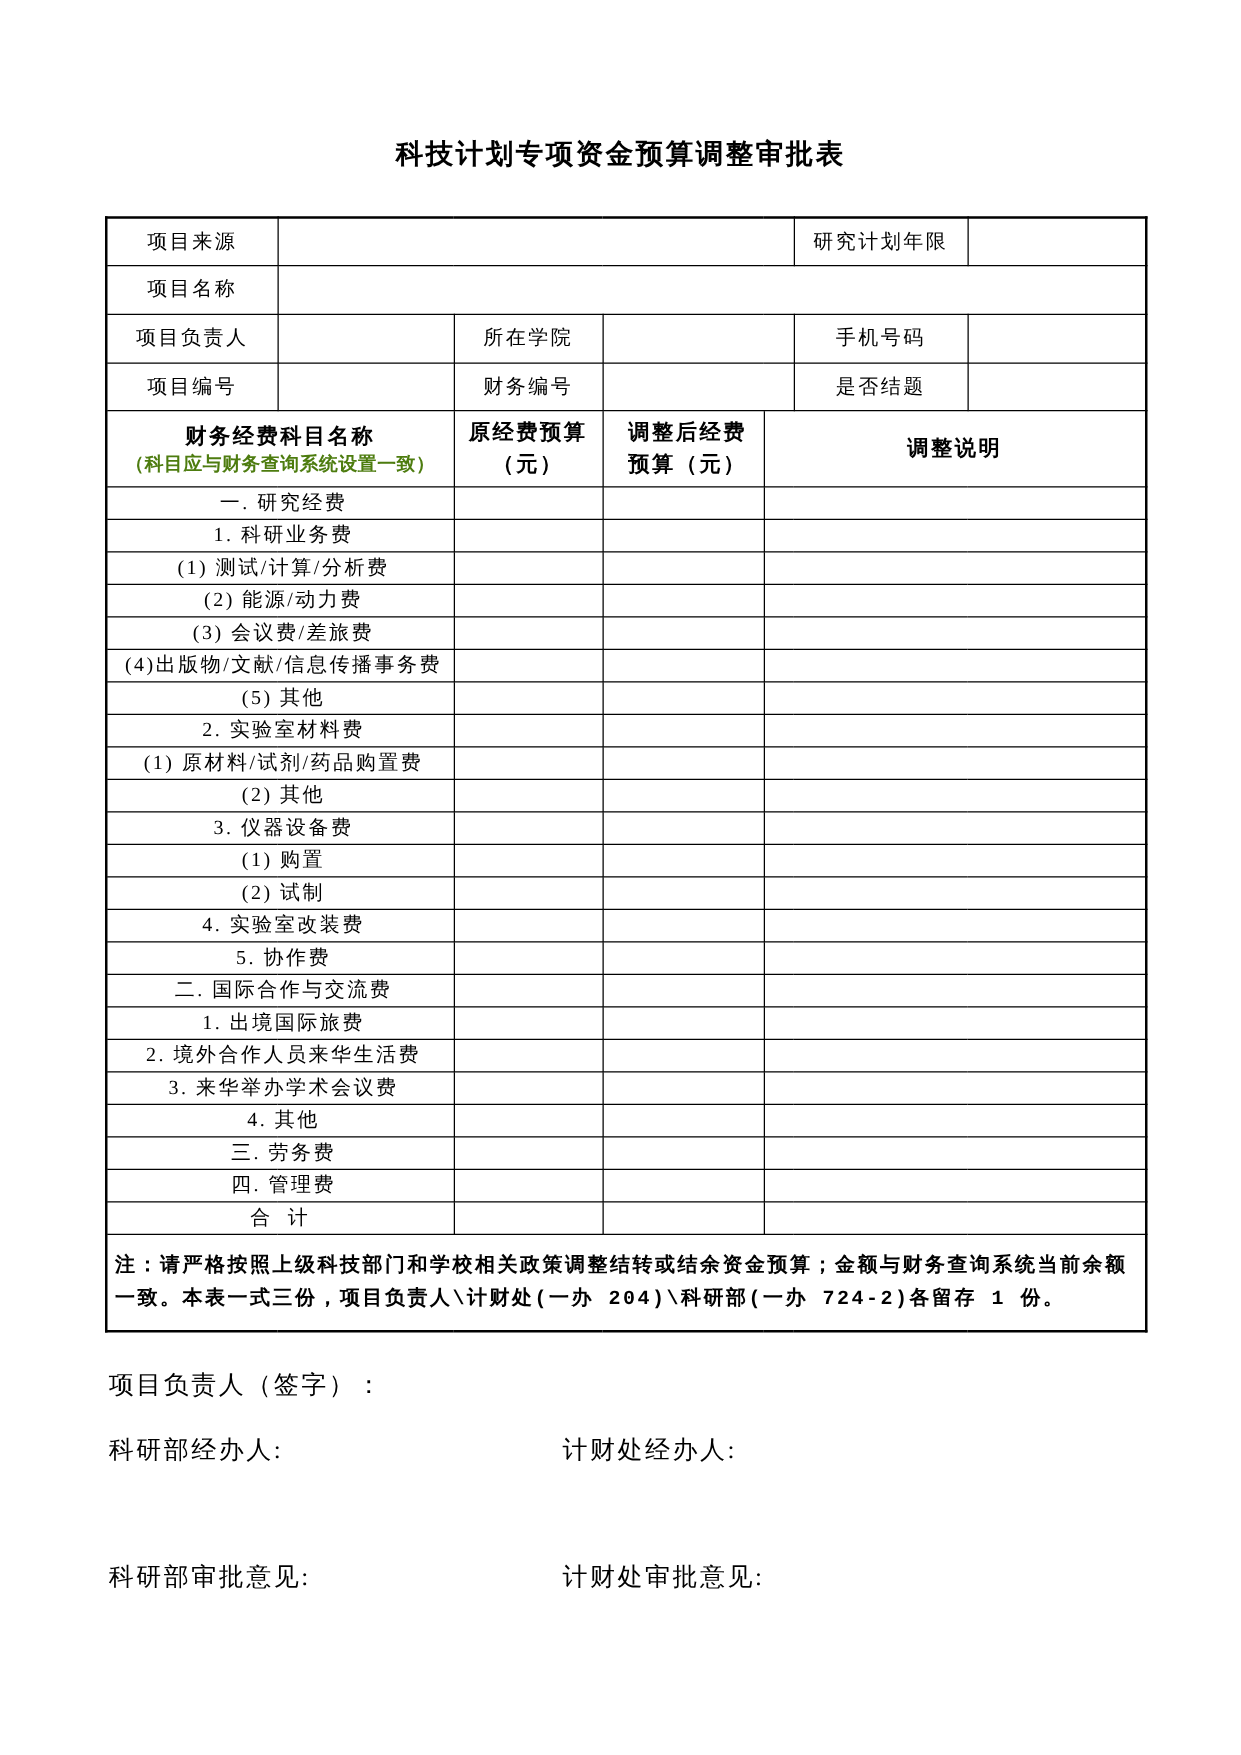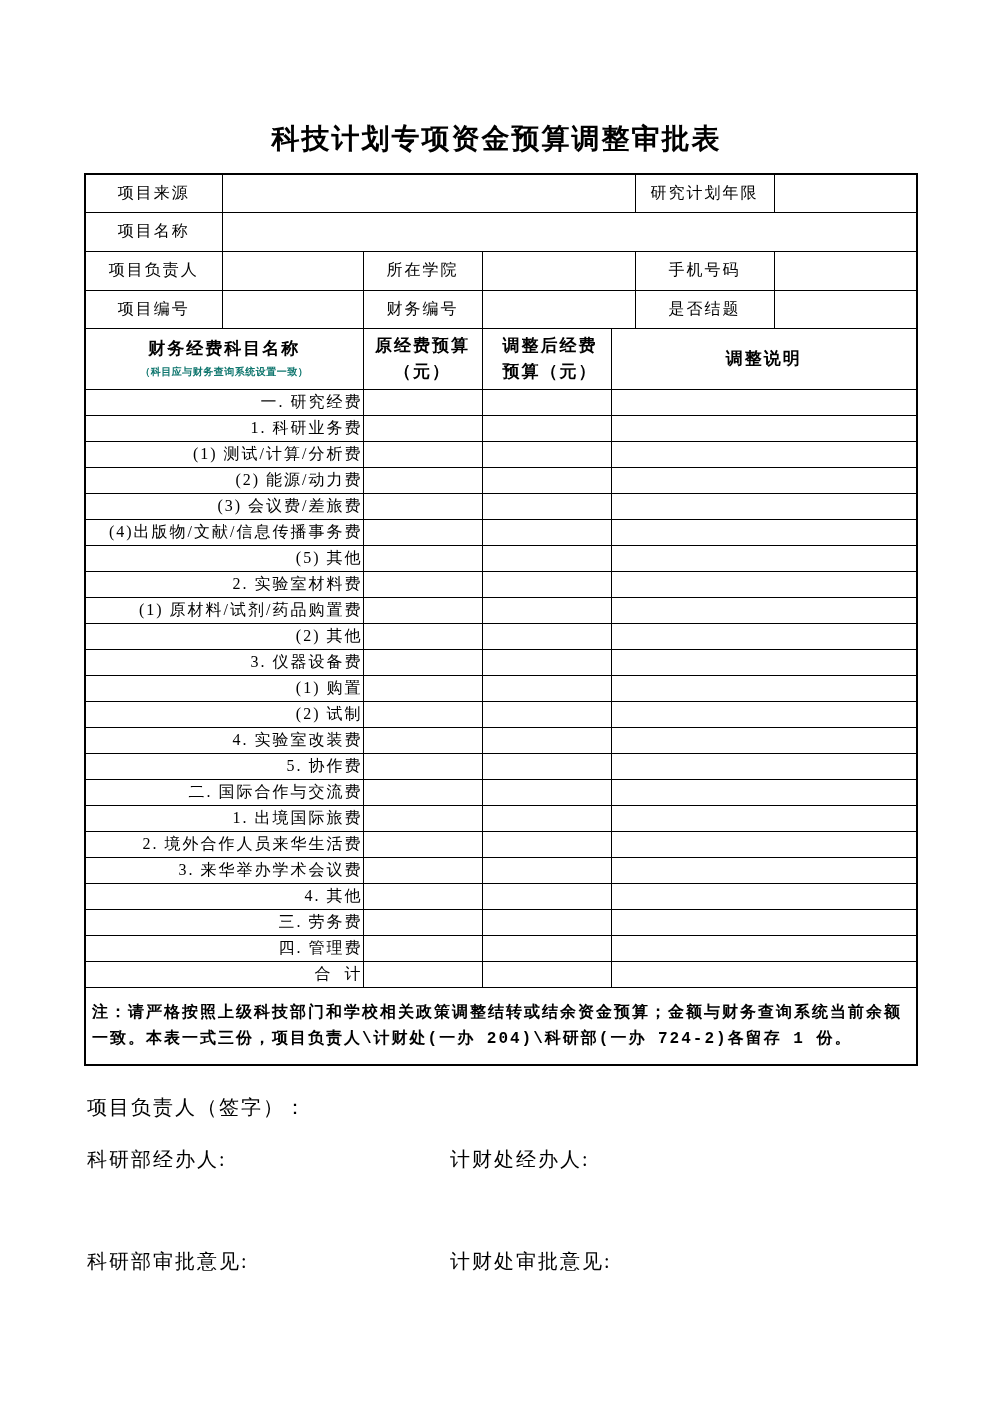--- a/index.html
+++ b/index.html
@@ -5,23 +5,23 @@
   * { margin: 0; padding: 0; box-sizing: border-box; }
   html, body { background: #ffffff; }
   body {
     width: 993px; height: 1404px;
     position: relative;
     font-family: "Liberation Serif", "DejaVu Serif", serif;
     color: #000000;
   }
   .doc-title {
     position: absolute;
-    top: 120px; left: 0; width: 100%;
+    top: 108px; left: 0; width: 100%;
     text-align: center;
-    font-size: 28px;
+    font-size: 22px;
     font-weight: bold;
     letter-spacing: 2px;
   }
   table.form {
     position: absolute;
     left: 84px; top: 173px;
     width: 832px;
     border-collapse: collapse;
     table-layout: fixed;
     border: 2px solid #000;
@@ -33,38 +33,38 @@
     vertical-align: middle;
     overflow: hidden;
   }
   tr.info-row { height: 38px; }
   td.lbl { text-align: center; }
   td.val { }
   tr.hdr-row { height: 61px; }
   tr.hdr-row td { font-weight: bold; text-align: center; line-height: 24px; }
   .hdr-sub {
     display: block;
-    color: #0f766e;
-    font-size: 10px;
+    color: #4d7c0f;
+    font-size: 15px;
     font-weight: bold;
     letter-spacing: 0.5px;
     line-height: 20px;
   }
   .hdr-main { display: block; font-size: 17px; line-height: 26px; }
   td.hdr-adjusted { text-align: left; padding-left: 7px; }
   tr.data-row { height: 26px; }
   td.cat {
-    text-align: right;
+    text-align: center;
     padding-left: 5px;
     letter-spacing: 1.5px;
     font-size: 16px;
     white-space: nowrap;
   }
   tr.total-row { height: 26px; }
-  td.total { text-align: right; white-space: pre; letter-spacing: 2px; }
+  td.total { text-align: center; white-space: pre; letter-spacing: 2px; }
   tr.note-row { height: 78px; font-family: Liberation Mono, monospace; }
   td.note {
     font-weight: bold;
     font-size: 18px;
     letter-spacing: 1.6px;
     line-height: 26px;
     padding: 1px 6px;
     text-align: left;
     vertical-align: top;
   }

